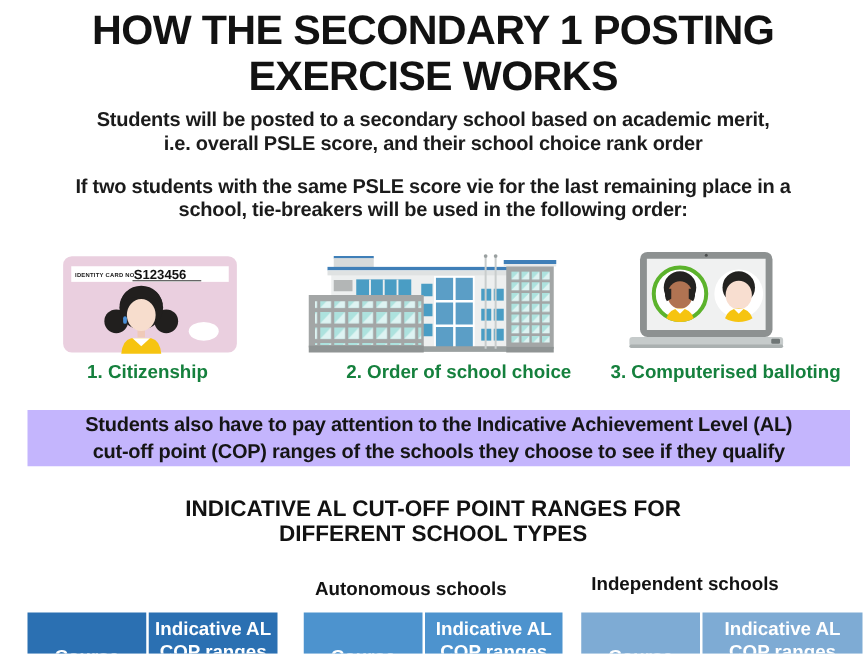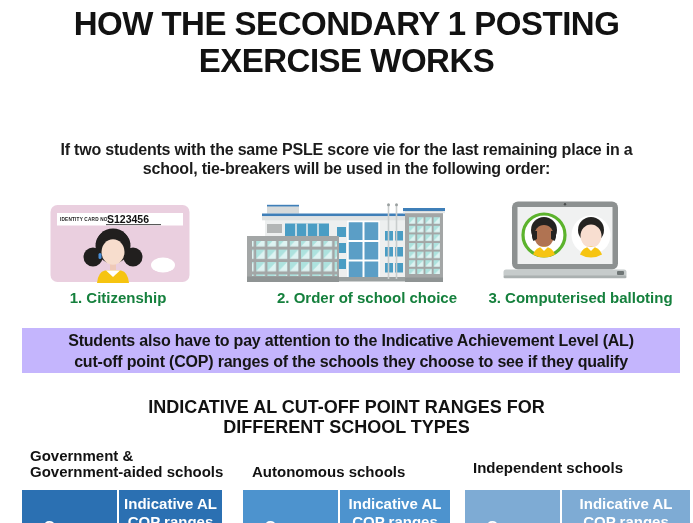--- a/index.html
+++ b/index.html
@@ -35,20 +35,24 @@
 </head>
 <body>
 
 <div id="infographic">
 
   <div id="page-title" class="abs center">
     <div>HOW THE SECONDARY 1 POSTING</div>
     <div>EXERCISE WORKS</div>
   </div>
 
+  <div id="intro-merit" class="abs center intro-para">
+    <div>Students will be posted to a secondary school based on academic merit,</div>
+    <div>i.e. overall PSLE score, and their school choice rank order</div>
+  </div>
   <div id="intro-tiebreak" class="abs center intro-para">
     <div>If two students with the same PSLE score vie for the last remaining place in a</div>
     <div>school, tie-breakers will be used in the following order:</div>
   </div>
 
   <svg class="abs" style="left:50px;top:204px;" width="140" height="80" viewBox="0 0 140 80">
     <rect x="0.5" y="1" width="139" height="77" rx="7" fill="#EACFDF"></rect>
     <rect x="7" y="9" width="126" height="12.5" fill="#ffffff"></rect>
     <text x="10" y="17.3" font-size="4.7" font-weight="bold" fill="#222222" letter-spacing="0.2">IDENTITY CARD NO.</text>
     <text x="57" y="19.2" font-size="10.5" font-weight="bold" fill="#111111">S123456</text>
@@ -145,24 +149,20 @@
   <div id="banner" class="abs center" style="background-color: #c4b5fd;">
     <div>Students also have to pay attention to the Indicative Achievement Level (AL)</div>
     <div>cut-off point (COP) ranges of the schools they choose to see if they qualify</div>
   </div>
 
   <div id="section-title" class="abs center">
     <div>INDICATIVE AL CUT-OFF POINT RANGES FOR</div>
     <div>DIFFERENT SCHOOL TYPES</div>
   </div>
 
-  <div class="abs group-heading" style="left:30px;top:448px;">
-    <div>Government &amp;</div>
-    <div>Government-aided schools</div>
-  </div>
   <div class="abs al-table" style="left:22px;top:490px;width:200px;">
     <div class="al-cell c1" style="background-color: rgb(43, 112, 178);">Course</div>
     <div class="al-cell c2" style="background-color: rgb(43, 112, 178);">
       <div>Indicative AL</div>
       <div>COP ranges</div>
     </div>
   </div>
 
   <div class="abs group-heading" style="left:252px;top:464px;">
     <div>Autonomous schools</div>

